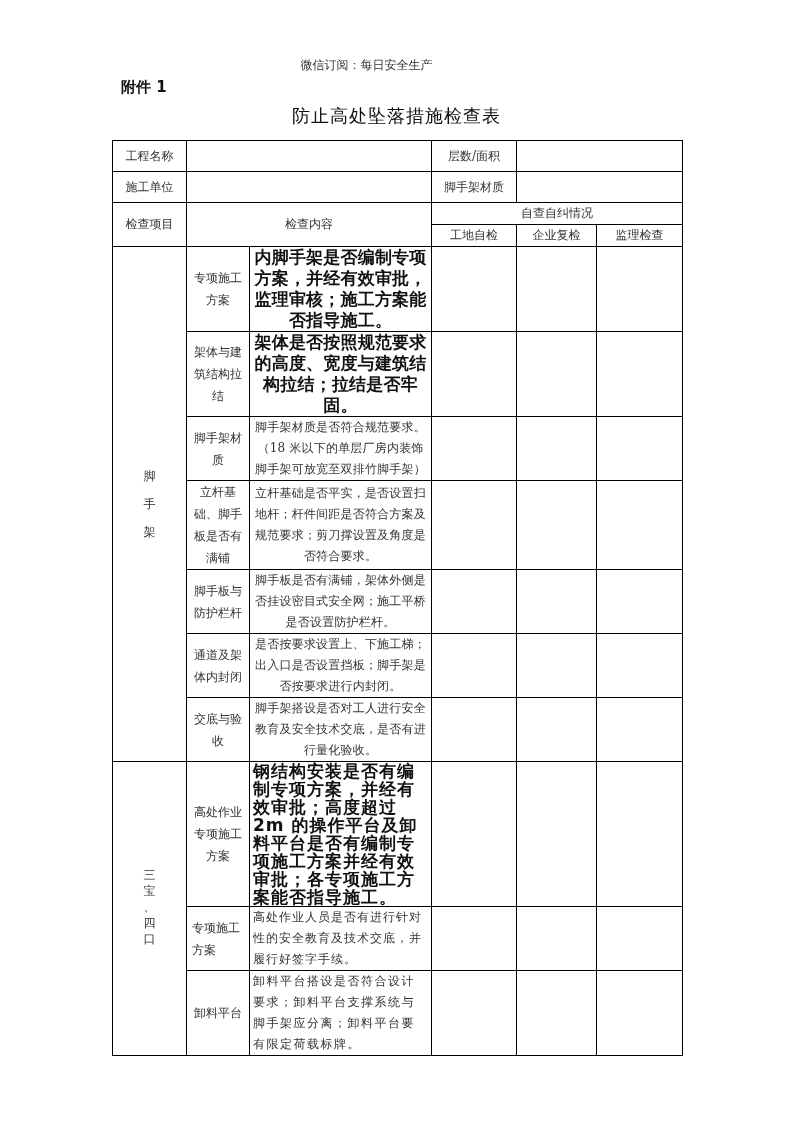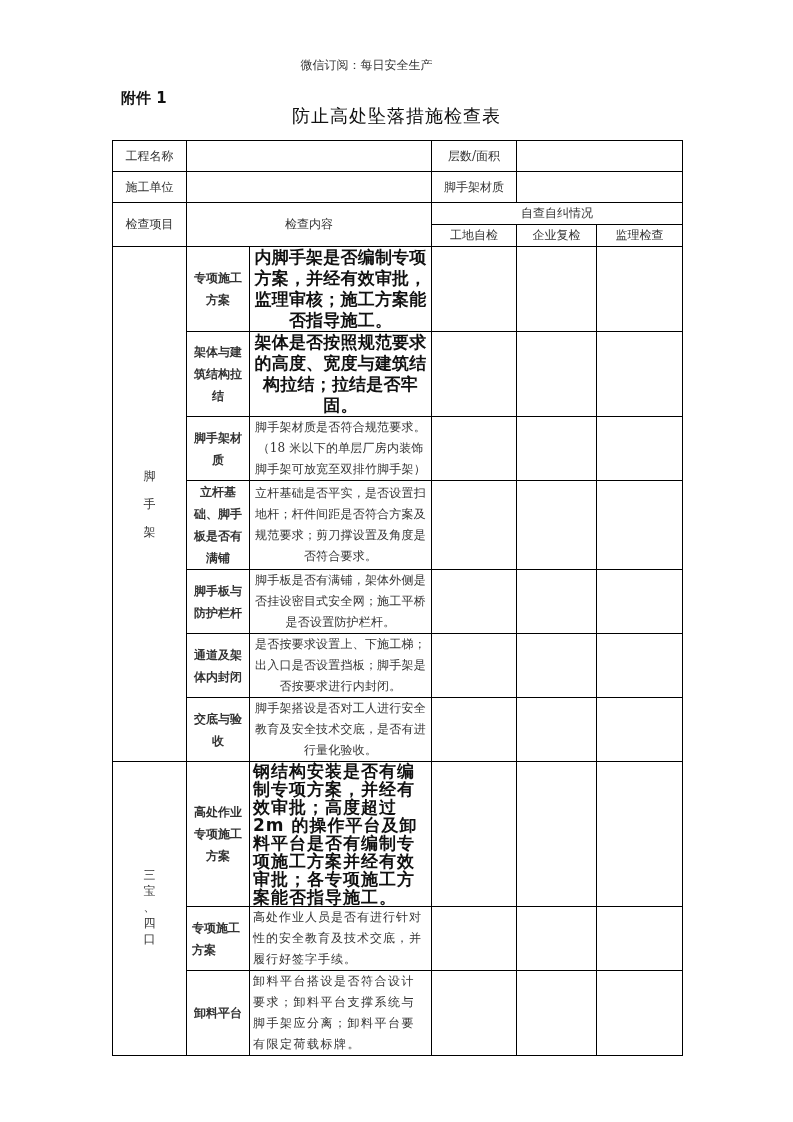--- a/index.html
+++ b/index.html
@@ -1,28 +1,28 @@
 <!DOCTYPE html>
 <html><head>
   <meta charset="utf-8">
   <style>
     html, body { margin: 0; padding: 0; background: #ffffff; }
     body { width: 793px; height: 1122px; position: relative; font-family: "DejaVu Serif", "Liberation Serif", serif; color: #222; }
     .watermark { position: absolute; top: 57px; left: 0; width: 733px; text-align: center; font-size: 12px; color: #333; }
-    .attach { position: absolute; top: 78px; left: 121px; font-size: 15px; font-weight: bold; font-family: "DejaVu Sans", "Liberation Sans", sans-serif; color: #111; margin-top: 11px; }
+    .attach { position: absolute; top: 78px; left: 121px; font-size: 15px; font-weight: bold; font-family: "DejaVu Sans", "Liberation Sans", sans-serif; color: #111; }
     .title { position: absolute; top: 104px; left: 0; width: 793px; text-align: center; font-size: 18px; color: #111; font-family: "DejaVu Sans", "Liberation Sans", sans-serif; letter-spacing: 1px; }
     table { position: absolute; top: 140px; left: 112px; border-collapse: collapse; table-layout: fixed; width: 570px; border-radius: 26px; }
     td { border: 1.5px solid #000; font-size: 12px; line-height: 21px; text-align: center; vertical-align: middle; padding: 0 4px; color: #333; }
     td.content { text-align: center; padding: 0 3px; letter-spacing: 0.2px; }
     td.content.left { text-align: left; }
     td.bold { font-weight: bold; font-family: "DejaVu Sans", "Liberation Sans", sans-serif; font-size: 17px; color: #111; }
     td.blank { padding: 0; }
     .cat-vertical { display: inline-block; width: 14px; line-height: 28px; }
     .cat-vertical2 { display: inline-block; width: 14px; line-height: 16px; }
-    td.item { line-height: 22px; padding: 0 5px; font-weight: bold; }
+    td.item { line-height: 22px; padding: 0 5px; }
     td.item.left { text-align: left; }
   </style>
 </head>
 <body>
 
 <div class="watermark">微信订阅：每日安全生产</div>
 <div class="attach">附件 1</div>
 <div class="title">防止高处坠落措施检查表</div>
 
 <table>

